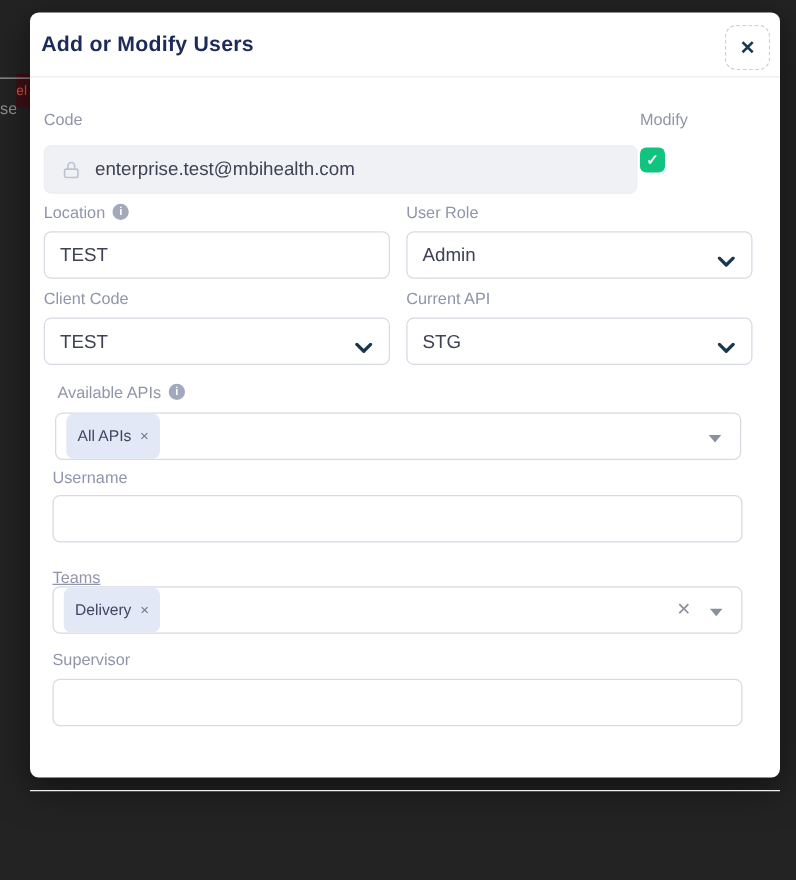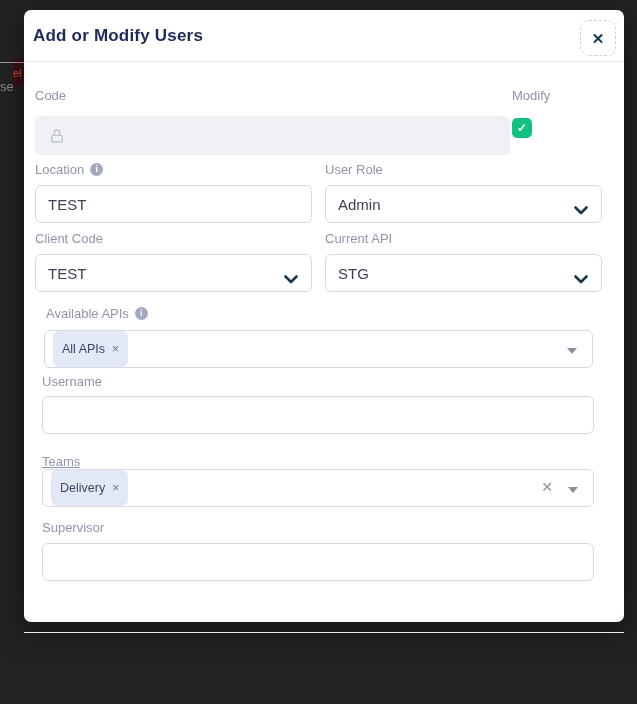--- a/index.html
+++ b/index.html
@@ -100,20 +100,21 @@
   </div>
 
   <div class="lbl" id="l-email">Code</div>
   <div class="email-box" id="f-email">
     <span style="display:inline-flex;">
       <svg width="16" height="16" viewBox="0 0 24 24" fill="none" stroke="#bfc3cf" stroke-width="2" stroke-linecap="round">
         <rect x="4" y="11" width="16" height="10" rx="2"></rect>
         <path d="M8 11V7a4 4 0 0 1 8 0v4"></path>
       </svg>
     </span>
+    <span>enterprise.test@mbihealth.com</span>
   </div>
 
   <div class="lbl" id="l-active">Modify</div>
   <div class="checkbox" id="f-active">
     <span>✓</span>
   </div>
 
   <div class="lbl" id="l-loc">
     <span>Location</span>
     <i class="info-ic">i</i>

